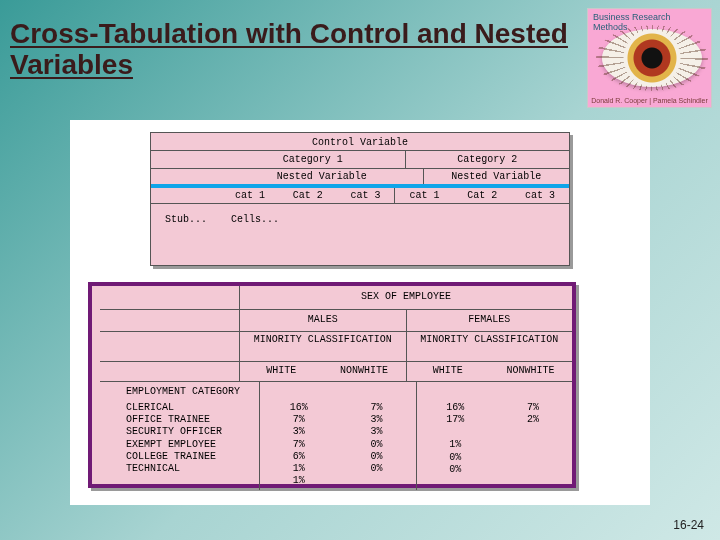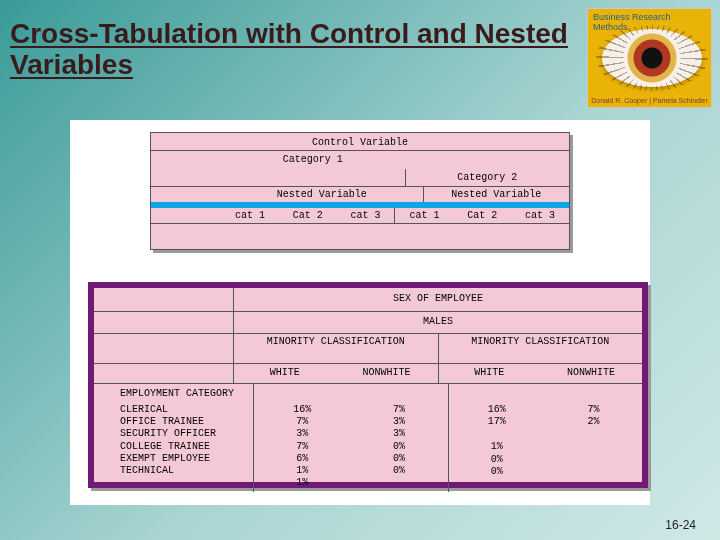--- a/index.html
+++ b/index.html
@@ -14,21 +14,21 @@
 }
 .title-box h1 {
   font-family: "Arial Black", Arial, sans-serif;
   font-size: 28px; font-weight: 900; line-height: 1.12;
   color: #3a1b1b;
   text-decoration: underline;
   text-underline-offset: 3px;
 }
 .logo {
   position: absolute; right: 8px; top: 8px; width: 125px; height: 100px;
-  background: #eab308; border: 1px solid #c9c9c9;
+  background: #f9a8d4; border: 1px solid #c9c9c9;
 }
 .logo .brand {
   font-size: 9px; color: #2a607a; padding: 3px 5px 2px 5px;
 }
 .logo .eye {
   position: absolute; left: 14px; top: 20px; width: 100px; height: 58px;
   border-radius: 50% / 50%;
   background: radial-gradient(circle at 50% 50%, #111 0 10px, #b03820 11px 18px, #e2b44a 19px 24px, #f5f0e8 25px 60px);
   box-shadow: 0 2px 4px rgba(0,0,0,.25);
 }
@@ -43,49 +43,49 @@
   font-size:7px; color:#7a3a3a;
 }
 
 .content {
   position:absolute; left:70px; top:120px; width:580px; height:385px;
   background:#fff;
 }
 
 
 .schem {
-  position:absolute; left:80px; top:12px; width:420px; height:118px;
+  position:absolute; left:80px; top:12px; width:420px; height:134px;
   background:#f3c9d5; border:1px solid #555;
   box-shadow: 3px 3px 0 #9a9a9a;
   font-family:"Courier New",monospace; font-size:10px;
 }
 .schem .inner { position:absolute; inset:0; }
 .schem .ctrl { text-align:center; padding:4px 0 2px; border-bottom:1px solid #555;}
 .schem .row2 { display:flex; border-bottom:1px solid #555;gap:10px; }
 .schem .row2 .spacer { width:70px; }
 .schem .row2 .cat { flex:1; text-align:center; padding:3px 0; }
-.schem .row2 .cat + .cat { border-left:1px solid #555;margin-top:18px; }
-.schem .row3 { display:flex; border-bottom:6px solid #0ea5e9;gap:28px;}
+.schem .row2 .cat + .cat { border-left:1px solid #555; }
+.schem .row3 { display:flex; border-bottom:4px solid #0ea5e9;gap:28px;}
 .schem .row3 .spacer{width:70px;}
 .schem .row3 .nv{flex:1; text-align:center; padding:2px 0;}
 .schem .row3 .nv + .nv{border-left:1px solid #555;}
 .schem .row4 { display:flex; border-bottom:1px solid #555;align-items:flex-end;}
 .schem .row4 .spacer{width:70px;}
 .schem .row4 .c{flex:1; text-align:center; padding:2px 0;}
 .schem .row4 .mid{border-left:1px solid #555;}
 .schem .row5 { display:flex;}
 .schem .row5 .stub{width:70px; text-align:center; padding:10px 0;}
 .schem .row5 .cells{flex:1; padding:10px 0 10px 10px;}
 
 
 .tbl {
-  position:absolute; left:18px; top:162px; width:560px; height:206px;
-  background:#f3c9d5; border:6px solid #701a75;
+  position:absolute; left:18px; top:162px; width:488px; height:206px;
+  background:#f3c9d5; border:4px solid #701a75;
   box-shadow: 3px 3px 0 #9a9a9a;
-  font-family:"Courier New",monospace; font-size:10px;
+  font-family:"Courier New",monospace; font-size:10px;padding-left:8px;
 }
 .tbl .hdr1 { display:flex; height:24px; border-bottom:1px solid #555;}
 .tbl .hdr1 .stubcol{width:140px; border-right:1px solid #555;}
 .tbl .hdr1 .span{flex:1; text-align:center; padding-top:5px;}
 .tbl .hdr2 { display:flex; height:22px; border-bottom:1px solid #555;}
 .tbl .hdr2 .stubcol{width:140px; border-right:1px solid #555;}
 .tbl .hdr2 .g{flex:1; text-align:center; padding-top:4px;}
 .tbl .hdr2 .g + .g{border-left:1px solid #555;}
 .tbl .hdr3 { display:flex; height:30px; border-bottom:1px solid #555;}
 .tbl .hdr3 .stubcol{width:140px; border-right:1px solid #555;}
@@ -98,21 +98,21 @@
 .tbl .body { display:flex; height:108px;margin-left:20px;}
 .tbl .body .stubcol{width:140px; border-right:1px solid #555; padding:4px 4px 0 6px;}
 .tbl .body .stubcol .cat{margin-bottom:5px;}
 .tbl .body .stubcol .r{line-height:1.22;}
 .tbl .body .datacol{flex:1; padding:4px 0 0 0; position:relative;}
 .tbl .body .datacol .r{line-height:1.22; text-align:center;}
 .tbl .body .datacol.sep{border-left:1px solid #555;}
 .tbl .body .datacol .blank{height:13px;}
 .tbl .body .datacol .skip{height:16px;}
 .pagenum {
-  position:absolute; right:24px; bottom:8px; font-size:12px; color:#222;
+  position:absolute; right:16px; bottom:8px; font-size:12px; color:#222;
 }
 </style>
 </head>
 <body>
 
 <div class="title-box">
   <h1>Cross-Tabulation with Control and Nested Variables</h1>
 </div>
 
 <div class="logo">
@@ -138,52 +138,57 @@
       </div>
       <div class="row4">
         <div class="spacer"></div>
         <div class="c">cat 1</div>
         <div class="c">Cat 2</div>
         <div class="c">cat 3</div>
         <div class="c mid">cat 1</div>
         <div class="c">Cat 2</div>
         <div class="c">cat 3</div>
       </div>
+      <div class="row5">
+        <div class="stub">Stub...</div>
+        <div class="cells">Cells...</div>
+      </div>
     </div>
   </div>
 
   <div class="tbl">
     <div class="hdr1">
       <div class="stubcol"></div>
       <div class="span">SEX OF EMPLOYEE</div>
     </div>
     <div class="hdr2">
       <div class="stubcol"></div>
       <div class="g">MALES</div>
+      <div class="g">FEMALES</div>
     </div>
     <div class="hdr3">
       <div class="stubcol"></div>
       <div class="m">MINORITY CLASSIFICATION</div>
       <div class="m">MINORITY CLASSIFICATION</div>
     </div>
     <div class="hdr4">
       <div class="stubcol"></div>
       <div class="w">WHITE</div>
       <div class="w">NONWHITE</div>
       <div class="w sep">WHITE</div>
       <div class="w">NONWHITE</div>
     </div>
     <div class="body">
       <div class="stubcol">
         <div class="cat">EMPLOYMENT CATEGORY</div>
         <div class="r">CLERICAL</div>
         <div class="r">OFFICE TRAINEE</div>
         <div class="r">SECURITY OFFICER</div>
+        <div class="r">EXEMPT EMPLOYEE</div>
         <div class="r">COLLEGE TRAINEE</div>
-        <div class="r">EXEMPT EMPLOYEE</div>
         <div class="r">TECHNICAL</div>
       </div>
       <div class="datacol">
         <div class="skip"></div>
         <div class="r">16%</div>
         <div class="r">7%</div>
         <div class="r">3%</div>
         <div class="r">7%</div>
         <div class="r">6%</div>
         <div class="r">1%</div>

